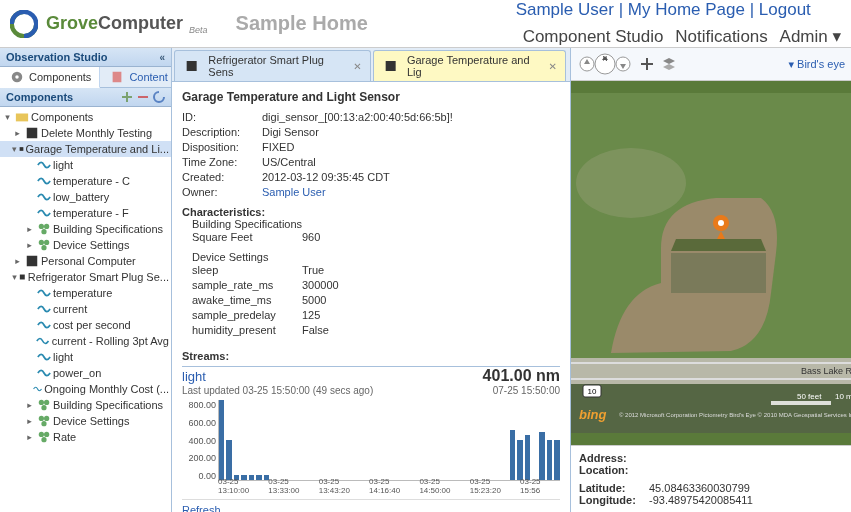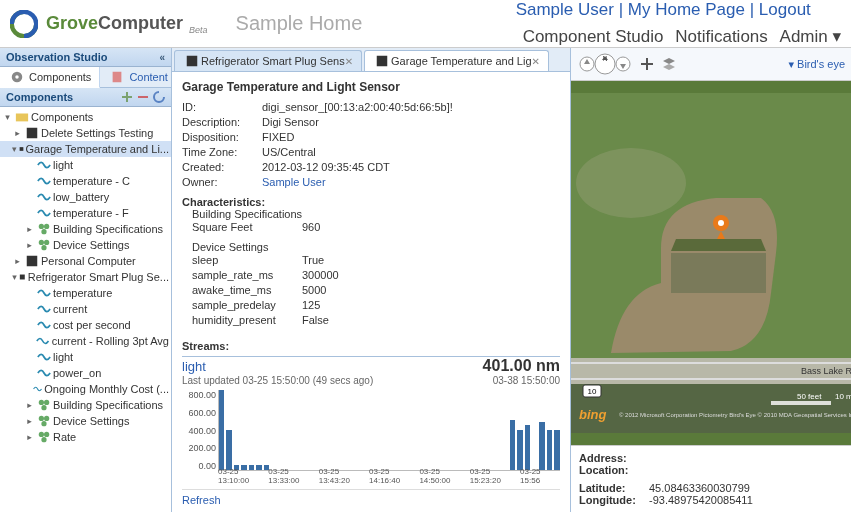--- a/index.html
+++ b/index.html
@@ -3,21 +3,21 @@
 <meta charset="utf-8">
 <style>
 *{box-sizing:border-box;margin:0;padding:0;font-family:Arial,Helvetica,sans-serif}
 body{font-size:11px;color:#333;background:#fff;width:851px;height:512px;overflow:hidden}
 .header{display:flex;align-items:center;justify-content:space-between;padding:4px 10px;border-bottom:1px solid #ccc;height:48px}
 .logo-wrap{display:flex;align-items:center;gap:8px}
 .logo-ic{width:28px;height:28px}
 .brand{font-size:18px;font-weight:bold}
 .brand .g1{color:#5a8a3a}.brand .g2{color:#555}
 .beta{font-size:9px;color:#888;font-style:italic;position:relative;top:6px;left:-2px}
-.pgtitle{font-size:20px;color:#aaa;font-weight:normal;margin-left:18px}
+.pgtitle{font-size:20px;color:#aaa;font-weight:bold;margin-left:18px}
 .topright{text-align:left;font-size:17px}
 .toplinks a{color:#2a5db0;text-decoration:none}
 .toplinks .sep{color:#2a5db0}
 .top2{margin-top:6px;color:#444}
 .top2 span{display:inline-block;margin-left:7px;cursor:pointer}
 .body{display:flex;height:464px}
 .leftcol{width:172px;border-right:1px solid #a7c0dc;display:flex;flex-direction:column;background:#eef5fc}
 .panel-hd{background:linear-gradient(#d6e5f5,#c1d6ef);border-bottom:1px solid #9ab3d0;padding:3px 6px;font-size:11px;color:#1a4a7a;font-weight:bold;display:flex;justify-content:space-between;align-items:center}
 .collapse-ic{font-size:10px;color:#3a5a7a;cursor:pointer}
 .tabbar{display:flex;background:#e2ecf7;border-bottom:1px solid #a7c0dc}
@@ -27,22 +27,22 @@
 .tools{display:flex;gap:4px}
 .tool-ic{width:12px;height:12px;cursor:pointer;opacity:.7}
 .tree{flex:1;overflow:auto;background:#fff;font-size:11px;padding:2px 0}
 .tree-node{display:flex;align-items:center;padding:1px 2px;white-space:nowrap;cursor:pointer}
 .tree-node.sel{background:#d0e0f5}
 .tgl{width:11px;text-align:center;color:#666;font-size:9px;display:inline-block}
 .nic{width:14px;height:14px;display:inline-block;margin:0 2px}
 .ind1{padding-left:12px}.ind2{padding-left:24px}
 .center{flex:1;display:flex;flex-direction:column;border-right:1px solid #a7c0dc;overflow:hidden}
 .ctr-tabs{display:flex;background:#e2ecf7;border-bottom:1px solid #a7c0dc;padding:2px 2px 0}
-.ctr-tab{display:flex;align-items:center;gap:0;padding:3px 8px;background:#d6e5f5;border:1px solid #a7c0dc;border-bottom:none;margin-right:2px;font-size:11px;cursor:pointer;border-radius:3px 3px 0 0}
-.ctr-tab.active{background:#ffffff}
+.ctr-tab{display:flex;align-items:center;gap:8px;padding:3px 8px;background:#d6e5f5;border:1px solid #a7c0dc;border-bottom:none;margin-right:2px;font-size:11px;cursor:pointer;border-radius:3px 3px 0 0}
+.ctr-tab.active{background:#fef9c3}
 .ctr-tab .x{color:#888;font-size:10px;cursor:pointer}
 .ctr-body{flex:1;overflow:auto;padding:8px 10px;background:#fff}
 .ctr-body h3{font-size:12px;font-weight:bold;margin-bottom:6px}
 .kv{display:flex;font-size:11px;line-height:15px}
 .kv .k{width:80px}
 .kv .v a{color:#2a5db0;text-decoration:none}
 .sect{font-weight:bold;font-size:11px;margin-top:6px}
 .sub{margin-left:10px}
 .stream-hd{font-weight:bold;border-bottom:1px solid #a7c0dc;padding:4px 0;margin-top:8px}
 .stream-row{border-bottom:1px solid #ddd;padding-bottom:4px;margin-bottom:4px}
@@ -138,21 +138,21 @@
           <svg class="nic" viewBox="0 0 16 16">
             <rect x="1" y="4" width="14" height="9" fill="#e8c55a"></rect>
           </svg>
           <span>Components</span>
         </div>
     <div class="tree-node ind1">
           <span class="tgl">▸</span>
           <svg class="nic" viewBox="0 0 16 16">
             <rect x="2" y="2" width="12" height="12" fill="#333"></rect>
           </svg>
-          <span>Delete Settings Testing</span>
+          <span>Delete Monthly Testing</span>
         </div>
     <div class="tree-node ind1 sel">
           <span class="tgl">▾</span>
           <svg class="nic" viewBox="0 0 16 16">
             <rect x="2" y="2" width="12" height="12" fill="#333"></rect>
           </svg>
           <span>Garage Temperature and Li...</span>
         </div>
     <div class="tree-node ind2">
           <span class="tgl"></span>
@@ -366,21 +366,21 @@
 
     <div class="stream-hd">Streams:</div>
 
     <div class="stream-row">
       <div class="stream-top">
             <span class="stream-name">light</span>
             <span class="stream-val">401.00 nm</span>
           </div>
       <div class="stream-sub">
             <span>Last updated 03-25 15:50:00 (49 secs ago)</span>
-            <span>03-38 15:50:00</span>
+            <span>07-25 15:50:00</span>
           </div>
       <div class="chart">
         <div class="yaxis" id="yaxis1">
               <div>800.00</div>
               <div>600.00</div>
               <div>400.00</div>
               <div>200.00</div>
               <div>0.00</div>
             </div>
         <div class="plot" id="plot1">

